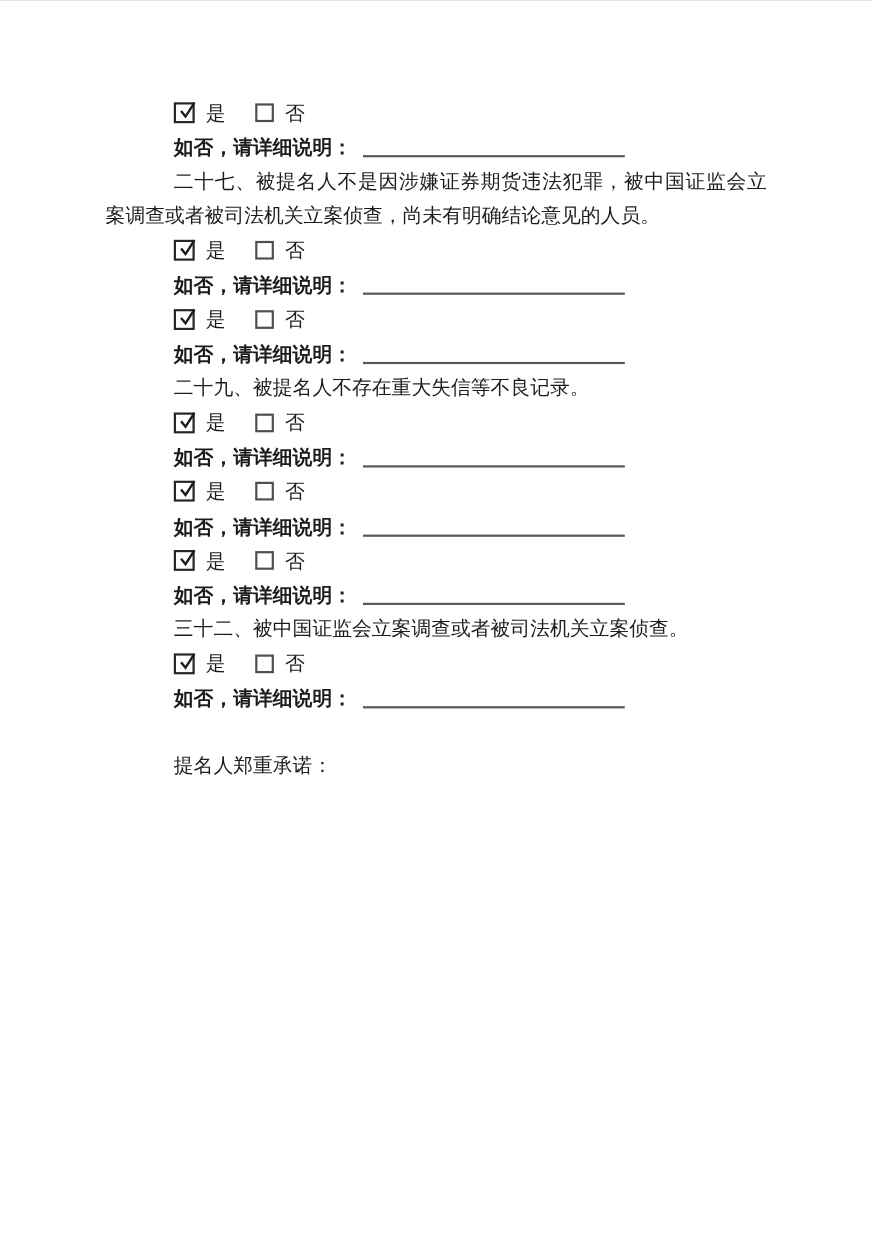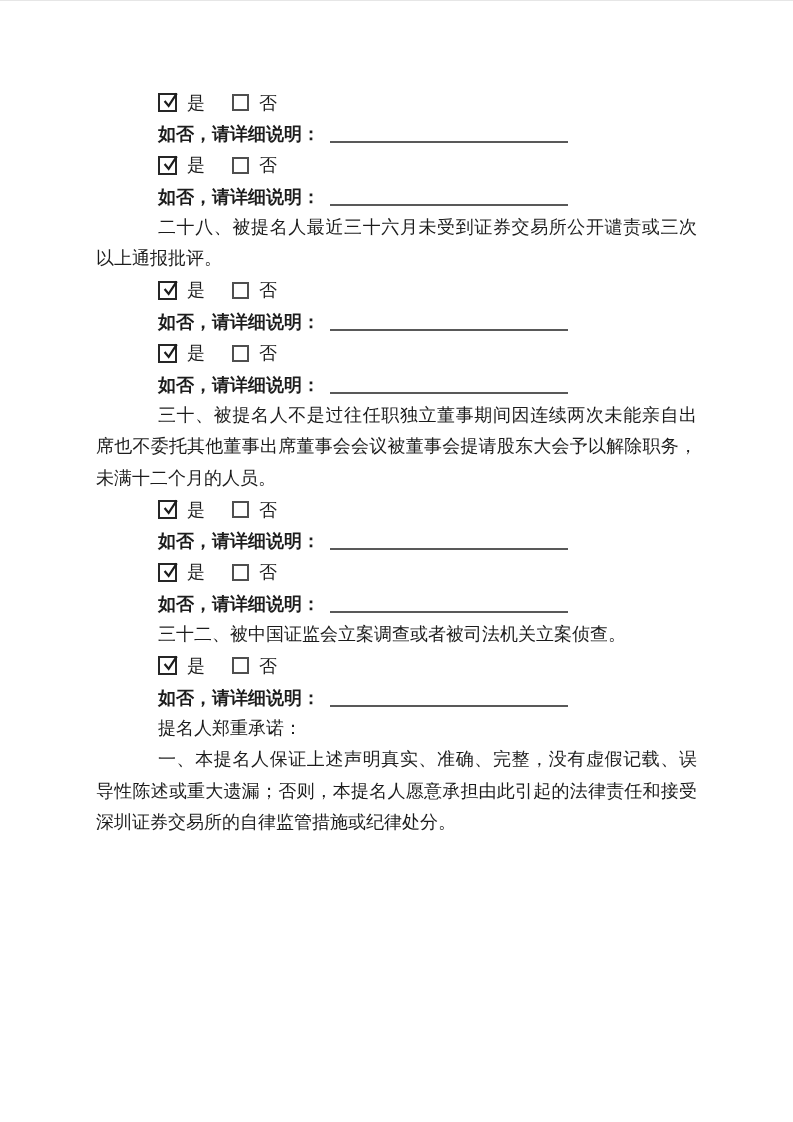--- a/index.html
+++ b/index.html
@@ -63,21 +63,21 @@
   }
   .blank {
     display:inline-block;
     position:relative;
     top:3px;
     width:238px;
     height:22px;
     margin-left:10px;
     border-bottom:2px solid #595959;
   }
-  .commitment-heading { }
+  .commitment-heading { margin-top:31px; }
 </style>
 </head>
 <body>
 
 <div class="page">
 
   <section class="item">
     <div class="check-row">
       <span class="cb checked">
         <svg class="check" viewBox="0 0 20 20">
@@ -89,76 +89,76 @@
         
       </span>
       <span class="cb-label">否</span>
     </div>
     <div class="prompt-row">
       <span>如否，请详细说明：</span><span class="blank"></span>
     </div>
   </section>
 
   <section class="item">
-    <div class="check-row">
-      <span class="cb checked">
-        <svg class="check" viewBox="0 0 20 20">
-            <path d="M4 10 L8.5 15.5 L17.5 1.5" fill="none" stroke="#1c1c1c" stroke-width="2.4"></path>
-          </svg>
-      </span>
-      <span class="cb-label">是</span>
-      <span class="cb cb-no">
-        
-      </span>
-      <span class="cb-label">否</span>
-    </div>
-    <div class="prompt-row">
-      <span>如否，请详细说明：</span><span class="blank"></span>
-    </div>
-  </section>
-
-  <section class="item">
-    <p class="para">二十八、被提名人最近三十六月未受到证券交易所公开谴责或三次以上通报批评。</p>
-    <div class="check-row">
-      <span class="cb checked">
-        <svg class="check" viewBox="0 0 20 20">
-            <path d="M4 10 L8.5 15.5 L17.5 1.5" fill="none" stroke="#1c1c1c" stroke-width="2.4"></path>
-          </svg>
-      </span>
-      <span class="cb-label">是</span>
-      <span class="cb cb-no">
-        
-      </span>
-      <span class="cb-label">否</span>
-    </div>
-    <div class="prompt-row">
-      <span>如否，请详细说明：</span><span class="blank"></span>
-    </div>
-  </section>
-
-  <section class="item">
-    <div class="check-row">
-      <span class="cb checked">
-        <svg class="check" viewBox="0 0 20 20">
-            <path d="M4 10 L8.5 15.5 L17.5 1.5" fill="none" stroke="#1c1c1c" stroke-width="2.4"></path>
-          </svg>
-      </span>
-      <span class="cb-label">是</span>
-      <span class="cb cb-no">
-        
-      </span>
-      <span class="cb-label">否</span>
-    </div>
-    <div class="prompt-row">
-      <span>如否，请详细说明：</span><span class="blank"></span>
-    </div>
-  </section>
-
-  <section class="item">
-    <p class="para">三十、被提名人不是过往任职独立董事期间因连续两次未能亲自出席也不委托其他董事出席董事会会议被董事会提请股东大会予以解除职务，未满十二个月的人员。</p>
+    <p class="para">二十七、被提名人不是因涉嫌证券期货违法犯罪，被中国证监会立案调查或者被司法机关立案侦查，尚未有明确结论意见的人员。</p>
+    <div class="check-row">
+      <span class="cb checked">
+        <svg class="check" viewBox="0 0 20 20">
+            <path d="M4 10 L8.5 15.5 L17.5 1.5" fill="none" stroke="#1c1c1c" stroke-width="2.4"></path>
+          </svg>
+      </span>
+      <span class="cb-label">是</span>
+      <span class="cb cb-no">
+        
+      </span>
+      <span class="cb-label">否</span>
+    </div>
+    <div class="prompt-row">
+      <span>如否，请详细说明：</span><span class="blank"></span>
+    </div>
+  </section>
+
+  <section class="item">
+    <div class="check-row">
+      <span class="cb checked">
+        <svg class="check" viewBox="0 0 20 20">
+            <path d="M4 10 L8.5 15.5 L17.5 1.5" fill="none" stroke="#1c1c1c" stroke-width="2.4"></path>
+          </svg>
+      </span>
+      <span class="cb-label">是</span>
+      <span class="cb cb-no">
+        
+      </span>
+      <span class="cb-label">否</span>
+    </div>
+    <div class="prompt-row">
+      <span>如否，请详细说明：</span><span class="blank"></span>
+    </div>
+  </section>
+
+  <section class="item">
+    <p class="para">二十九、被提名人不存在重大失信等不良记录。</p>
+    <div class="check-row">
+      <span class="cb checked">
+        <svg class="check" viewBox="0 0 20 20">
+            <path d="M4 10 L8.5 15.5 L17.5 1.5" fill="none" stroke="#1c1c1c" stroke-width="2.4"></path>
+          </svg>
+      </span>
+      <span class="cb-label">是</span>
+      <span class="cb cb-no">
+        
+      </span>
+      <span class="cb-label">否</span>
+    </div>
+    <div class="prompt-row">
+      <span>如否，请详细说明：</span><span class="blank"></span>
+    </div>
+  </section>
+
+  <section class="item">
     <div class="check-row">
       <span class="cb checked">
         <svg class="check" viewBox="0 0 20 20">
             <path d="M4 10 L8.5 15.5 L17.5 1.5" fill="none" stroke="#1c1c1c" stroke-width="2.4"></path>
           </svg>
       </span>
       <span class="cb-label">是</span>
       <span class="cb cb-no">
         
       </span>
@@ -201,16 +201,15 @@
       </span>
       <span class="cb-label">否</span>
     </div>
     <div class="prompt-row">
       <span>如否，请详细说明：</span><span class="blank"></span>
     </div>
   </section>
 
   <section class="commitment">
     <p class="para commitment-heading">提名人郑重承诺：</p>
-    <p class="para">一、本提名人保证上述声明真实、准确、完整，没有虚假记载、误导性陈述或重大遗漏；否则，本提名人愿意承担由此引起的法律责任和接受深圳证券交易所的自律监管措施或纪律处分。</p>
   </section>
 
 </div>
 
 </body></html>

